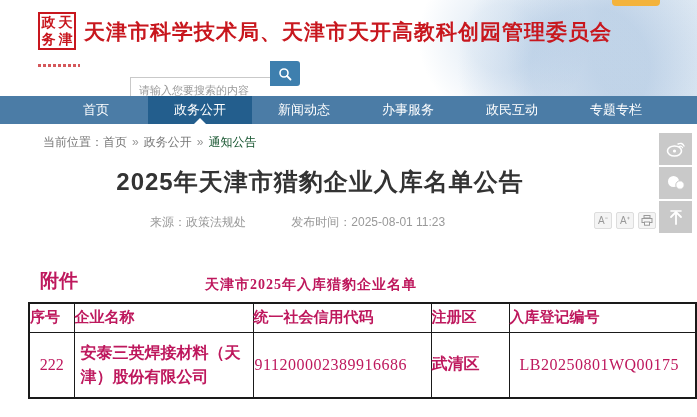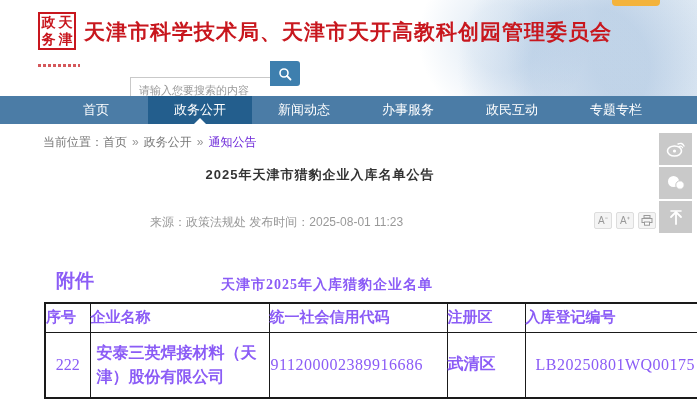--- a/index.html
+++ b/index.html
@@ -42,40 +42,40 @@
     color:#fff; font-size:13px; cursor:pointer; position:relative; }
   .nav-item.active { background:#235e8d; }
   .nav-item.active .nav-notch { position:absolute; bottom:0; left:50%; margin-left:-6px;
     width:0; height:0; border-left:6px solid transparent; border-right:6px solid transparent;
     border-bottom:6px solid #fff; }
 
   
   .breadcrumb { position:absolute; top:134px; left:43px; font-size:12px; color:#777; }
   .breadcrumb a { text-decoration:none; color:#777; cursor:pointer; }
   .breadcrumb .sep { margin:0 5px; color:#999; }
-  .breadcrumb .current { color:#6d28d9; }
+  .breadcrumb .current { color:#14532d; }
 
   
   .article-title { position:absolute; top:166px; left:0; width:640px; text-align:center;
-    font-size:13px; font-weight:bold; color:#333; letter-spacing:1px; }
+    font-size:24px; font-weight:bold; color:#333; letter-spacing:1px; }
   .article-meta { position:absolute; top:214px; left:150px; font-size:12px; color:#999; }
-  .article-meta .pub { }
+  .article-meta .pub { margin-left:42px; }
   .article-tools { position:absolute; top:212px; left:594px; display:flex; gap:4px; }
   .tool-btn { min-width:18px; height:17px; background:#f4f4f4; border:1px solid #ddd;
     border-radius:2px; color:#999; font-size:10px; line-height:15px; text-align:center;
     cursor:pointer; padding:0 2px; display:flex; align-items:center; justify-content:center; }
 
   
   .share-bar { position:absolute; top:133px; right:5px; width:33px; }
   .share-btn { width:33px; height:32px; margin-bottom:2px; background:#c9c9c9;
     display:flex; align-items:center; justify-content:center; cursor:pointer; }
 
   
-  .attachment { position:absolute; top:268px; left:44px; width:596px;
-    font-family:"Liberation Serif", serif; color:#8b5cf6; }
+  .attachment { position:absolute; top:268px; left:28px; width:596px;
+    font-family:"Liberation Serif", serif; color:#be185d; }
   .attach-head { display:flex; align-items:flex-end; }
   .attach-label { font-size:19px; font-weight:bold; margin-left:12px; }
   .attach-title { flex:1; text-align:center; font-size:14px; font-weight:bold;
     letter-spacing:1px; margin-right:80px; }
   table.enterprise { width:667px; margin-top:8px; border-collapse:collapse;
     border:2px solid #1a1a1a; table-layout:fixed;
     font-family:"Liberation Serif", serif; }
   table.enterprise th, table.enterprise td { border:1px solid #1a1a1a; }
   table.enterprise th { height:29px; font-size:15px; font-weight:bold; text-align:left; }
   table.enterprise td { height:66px; font-size:16px; vertical-align:middle; }

